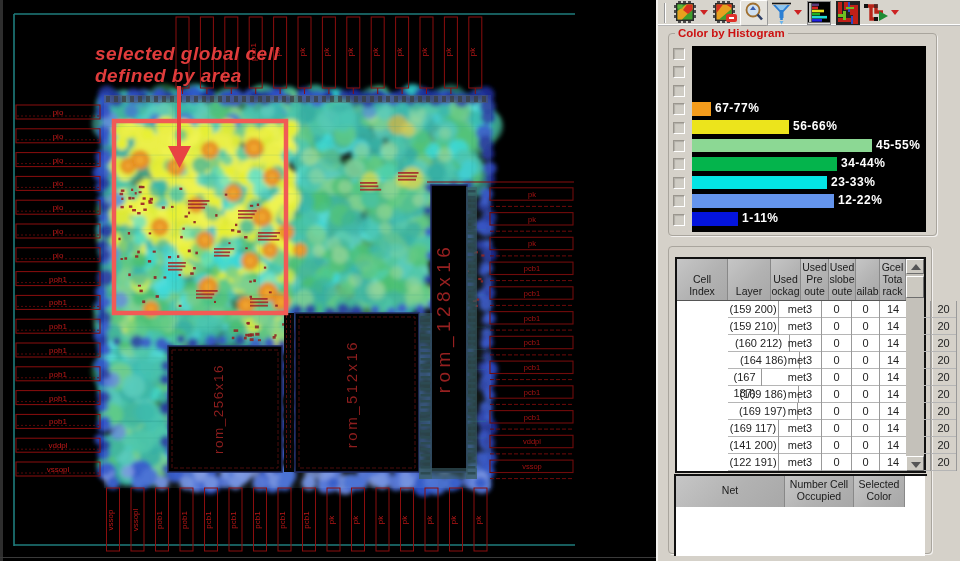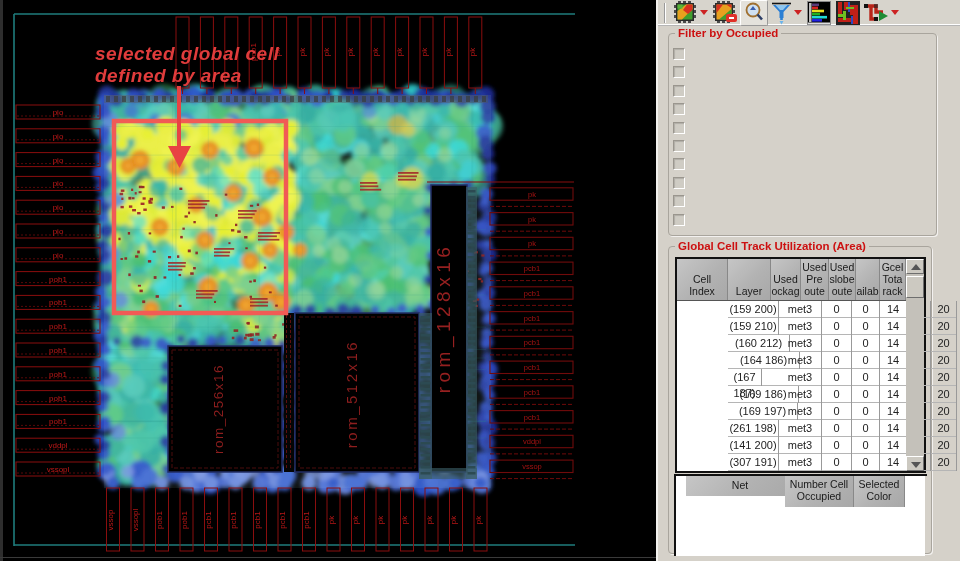--- a/index.html
+++ b/index.html
@@ -2629,34 +2629,49 @@
     <path d="M4,5 h9 v6 h7" fill="none" stroke="#b82418" stroke-width="3.4"></path>
     <path d="M8,5 v13 h5" fill="none" stroke="#b82418" stroke-width="3.4"></path>
     <rect x="1" y="3" width="4" height="4" fill="#111"></rect>
     <rect x="11" y="3" width="4" height="4" fill="#222" fill-opacity="0.6"></rect>
     <rect x="11" y="16" width="4" height="4" fill="#111"></rect>
     <polygon points="16,10 25,15 16,20" fill="#1e8c34"></polygon>
   </svg>
   <div class="ddown" style="left:233px;top:10px"></div>
 
   <div class="gbox" style="left:10px;top:33px;width:269px;height:203px"></div>
-  <div class="gtitle" style="left:17px;top:27px">Filter by Occupied</div>
+  <div class="gtitle" style="left:17px;top:27px">Color by Histogram</div>
   <div class="cb" style="top:48.0px"></div>
 <div class="cb" style="top:66.4px"></div>
 <div class="cb" style="top:84.8px"></div>
 <div class="cb" style="top:103.2px"></div>
 <div class="cb" style="top:121.6px"></div>
 <div class="cb" style="top:140.0px"></div>
 <div class="cb" style="top:158.4px"></div>
 <div class="cb" style="top:176.8px"></div>
 <div class="cb" style="top:195.2px"></div>
 <div class="cb" style="top:213.6px"></div>
+  <div style="position:absolute;left:34px;top:46px;width:234px;height:186px;background:#000">
+    <div style="position:absolute;left:0;top:56.0px;width:19px;height:13.5px;background:#f49c1c"></div>
+<div class="blab" style="left:23px;top:56.0px">67-77%</div>
+<div style="position:absolute;left:0;top:74.4px;width:97px;height:13.5px;background:#ece41c"></div>
+<div class="blab" style="left:101px;top:74.4px">56-66%</div>
+<div style="position:absolute;left:0;top:92.8px;width:180px;height:13.5px;background:#8cd894"></div>
+<div class="blab" style="left:184px;top:92.8px">45-55%</div>
+<div style="position:absolute;left:0;top:111.2px;width:145px;height:13.5px;background:#04b44c"></div>
+<div class="blab" style="left:149px;top:111.2px">34-44%</div>
+<div style="position:absolute;left:0;top:129.6px;width:135px;height:13.5px;background:#04e4e4"></div>
+<div class="blab" style="left:139px;top:129.6px">23-33%</div>
+<div style="position:absolute;left:0;top:148.0px;width:142px;height:13.5px;background:#6494ec"></div>
+<div class="blab" style="left:146px;top:148.0px">12-22%</div>
+<div style="position:absolute;left:0;top:166.4px;width:46px;height:13.5px;background:#0414dc"></div>
+<div class="blab" style="left:50px;top:166.4px">1-11%</div>
+  </div>
 
   <div class="gbox" style="left:10px;top:246px;width:264px;height:308px"></div>
-  <div class="gtitle" style="left:17px;top:240px">Global Cell Track Utilization (Area)</div>
 
   <div id="tbl1">
     <div class="th" style="left:0;top:0;width:51px;height:41px">Cell<br>Index</div>
     <div class="th" style="left:51px;top:0;width:43px;height:41px">Layer</div>
     <div class="th" style="left:94px;top:0;width:30px;height:41px">Used<br>ockag</div>
     <div class="th" style="left:124px;top:0;width:28px;height:41px">Used<br>Pre<br>oute</div>
     <div class="th" style="left:152px;top:0;width:27px;height:41px">Used<br>slobe<br>oute</div>
     <div class="th" style="left:179px;top:0;width:24px;height:41px">ailab</div>
     <div class="th" style="left:203px;top:0;width:26px;height:41px">Gcel<br>Tota<br>rack</div>
     <div style="position:absolute;left:0;top:41px;width:229px;height:1px;background:#555"></div>
@@ -2717,54 +2732,54 @@
 <div class="trow" style="top:144.1px">
  <div class="tc" style="left:0;width:70px">(169 197)</div>
  <div class="tc" style="left:51px;width:43px">met3</div>
  <div class="tc" style="left:94px;width:30px">0</div>
  <div class="tc" style="left:124px;width:28px">0</div>
  <div class="tc" style="left:152px;width:27px">14</div>
  <div class="tc" style="left:179px;width:24px">6</div>
  <div class="tc" style="left:203px;width:26px">20</div>
 </div>
 <div class="trow" style="top:161.2px">
- <div class="tc" style="left:0;width:51px">(261 198)</div>
+ <div class="tc" style="left:0;width:51px">(169 117)</div>
  <div class="tc" style="left:51px;width:43px">met3</div>
  <div class="tc" style="left:94px;width:30px">0</div>
  <div class="tc" style="left:124px;width:28px">0</div>
  <div class="tc" style="left:152px;width:27px">14</div>
  <div class="tc" style="left:179px;width:24px">6</div>
  <div class="tc" style="left:203px;width:26px">20</div>
 </div>
 <div class="trow" style="top:178.3px">
  <div class="tc" style="left:0;width:51px">(141 200)</div>
  <div class="tc" style="left:51px;width:43px">met3</div>
  <div class="tc" style="left:94px;width:30px">0</div>
  <div class="tc" style="left:124px;width:28px">0</div>
  <div class="tc" style="left:152px;width:27px">14</div>
  <div class="tc" style="left:179px;width:24px">6</div>
  <div class="tc" style="left:203px;width:26px">20</div>
 </div>
 <div class="trow" style="top:195.4px">
- <div class="tc" style="left:0;width:51px">(307 191)</div>
+ <div class="tc" style="left:0;width:51px">(122 191)</div>
  <div class="tc" style="left:51px;width:43px">met3</div>
  <div class="tc" style="left:94px;width:30px">0</div>
  <div class="tc" style="left:124px;width:28px">0</div>
  <div class="tc" style="left:152px;width:27px">14</div>
  <div class="tc" style="left:179px;width:24px">6</div>
  <div class="tc" style="left:203px;width:26px">20</div>
 </div>
     <div class="sb" style="left:229px;top:0;width:18px;height:212px"></div>
     <div class="sbtn" style="left:229px;top:0">
         <div class="tri-up"></div>
       </div>
     <div class="sbtn" style="left:229px;top:17px;height:22px"></div>
     <div class="sbtn" style="left:229px;top:197px">
         <div class="tri-dn"></div>
       </div>
   </div>
 
   <div style="position:absolute;left:16px;top:474px;width:253px;height:2px;background:#111"></div>
   <div style="position:absolute;left:16px;top:474px;width:2px;height:82px;background:#111"></div>
   <div style="position:absolute;left:18px;top:476px;width:249px;height:80px;background:#fff"></div>
-  <div class="th" style="left:28px;top:476px;width:109px;height:20px;justify-content:center">Net</div>
+  <div class="th" style="left:18px;top:476px;width:109px;height:31px;justify-content:center">Net</div>
   <div class="th" style="left:127px;top:476px;width:69px;height:31px;justify-content:center">Number Cell<br>Occupied</div>
   <div class="th" style="left:196px;top:476px;width:51px;height:31px;justify-content:center">Selected<br>Color</div>
 </div>
 </body></html>

